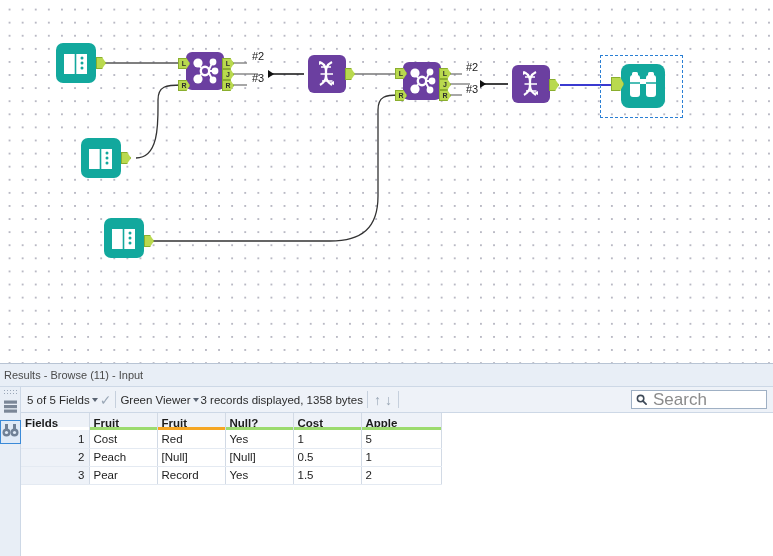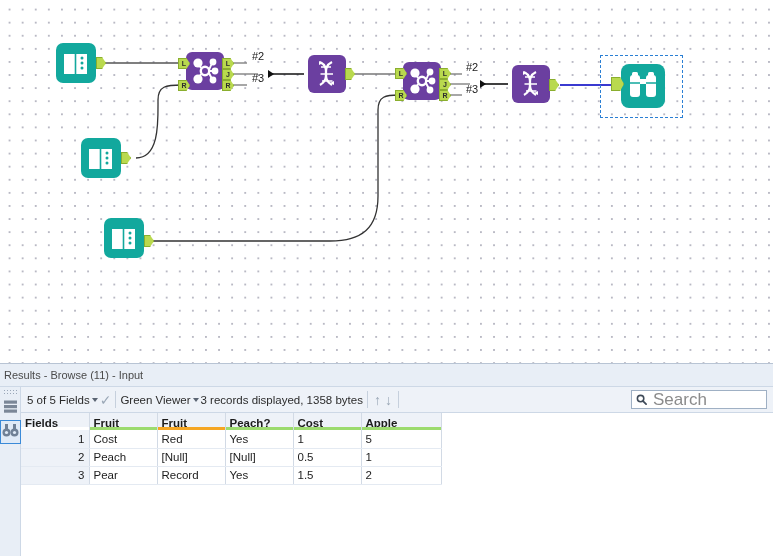--- a/index.html
+++ b/index.html
@@ -510,21 +510,21 @@
                 </th>
                 <th style="width:68px;">
                   <span>Fruit</span>
                   <span class="ul" style="background:#9cdb6e;"></span>
                 </th>
                 <th style="width:68px;">
                   <span>Fruit</span>
                   <span class="ul" style="background:#f5a623;"></span>
                 </th>
                 <th style="width:68px;">
-                  <span>Peach?</span>
+                  <span>Null?</span>
                   <span class="ul" style="background:#9cdb6e;"></span>
                 </th>
                 <th style="width:68px;">
                   <span>Cost</span>
                   <span class="ul" style="background:#9cdb6e;"></span>
                 </th>
                 <th style="width:80px;">
                   <span>Apple</span>
                   <span class="ul" style="background:#9cdb6e;"></span>
                 </th>

